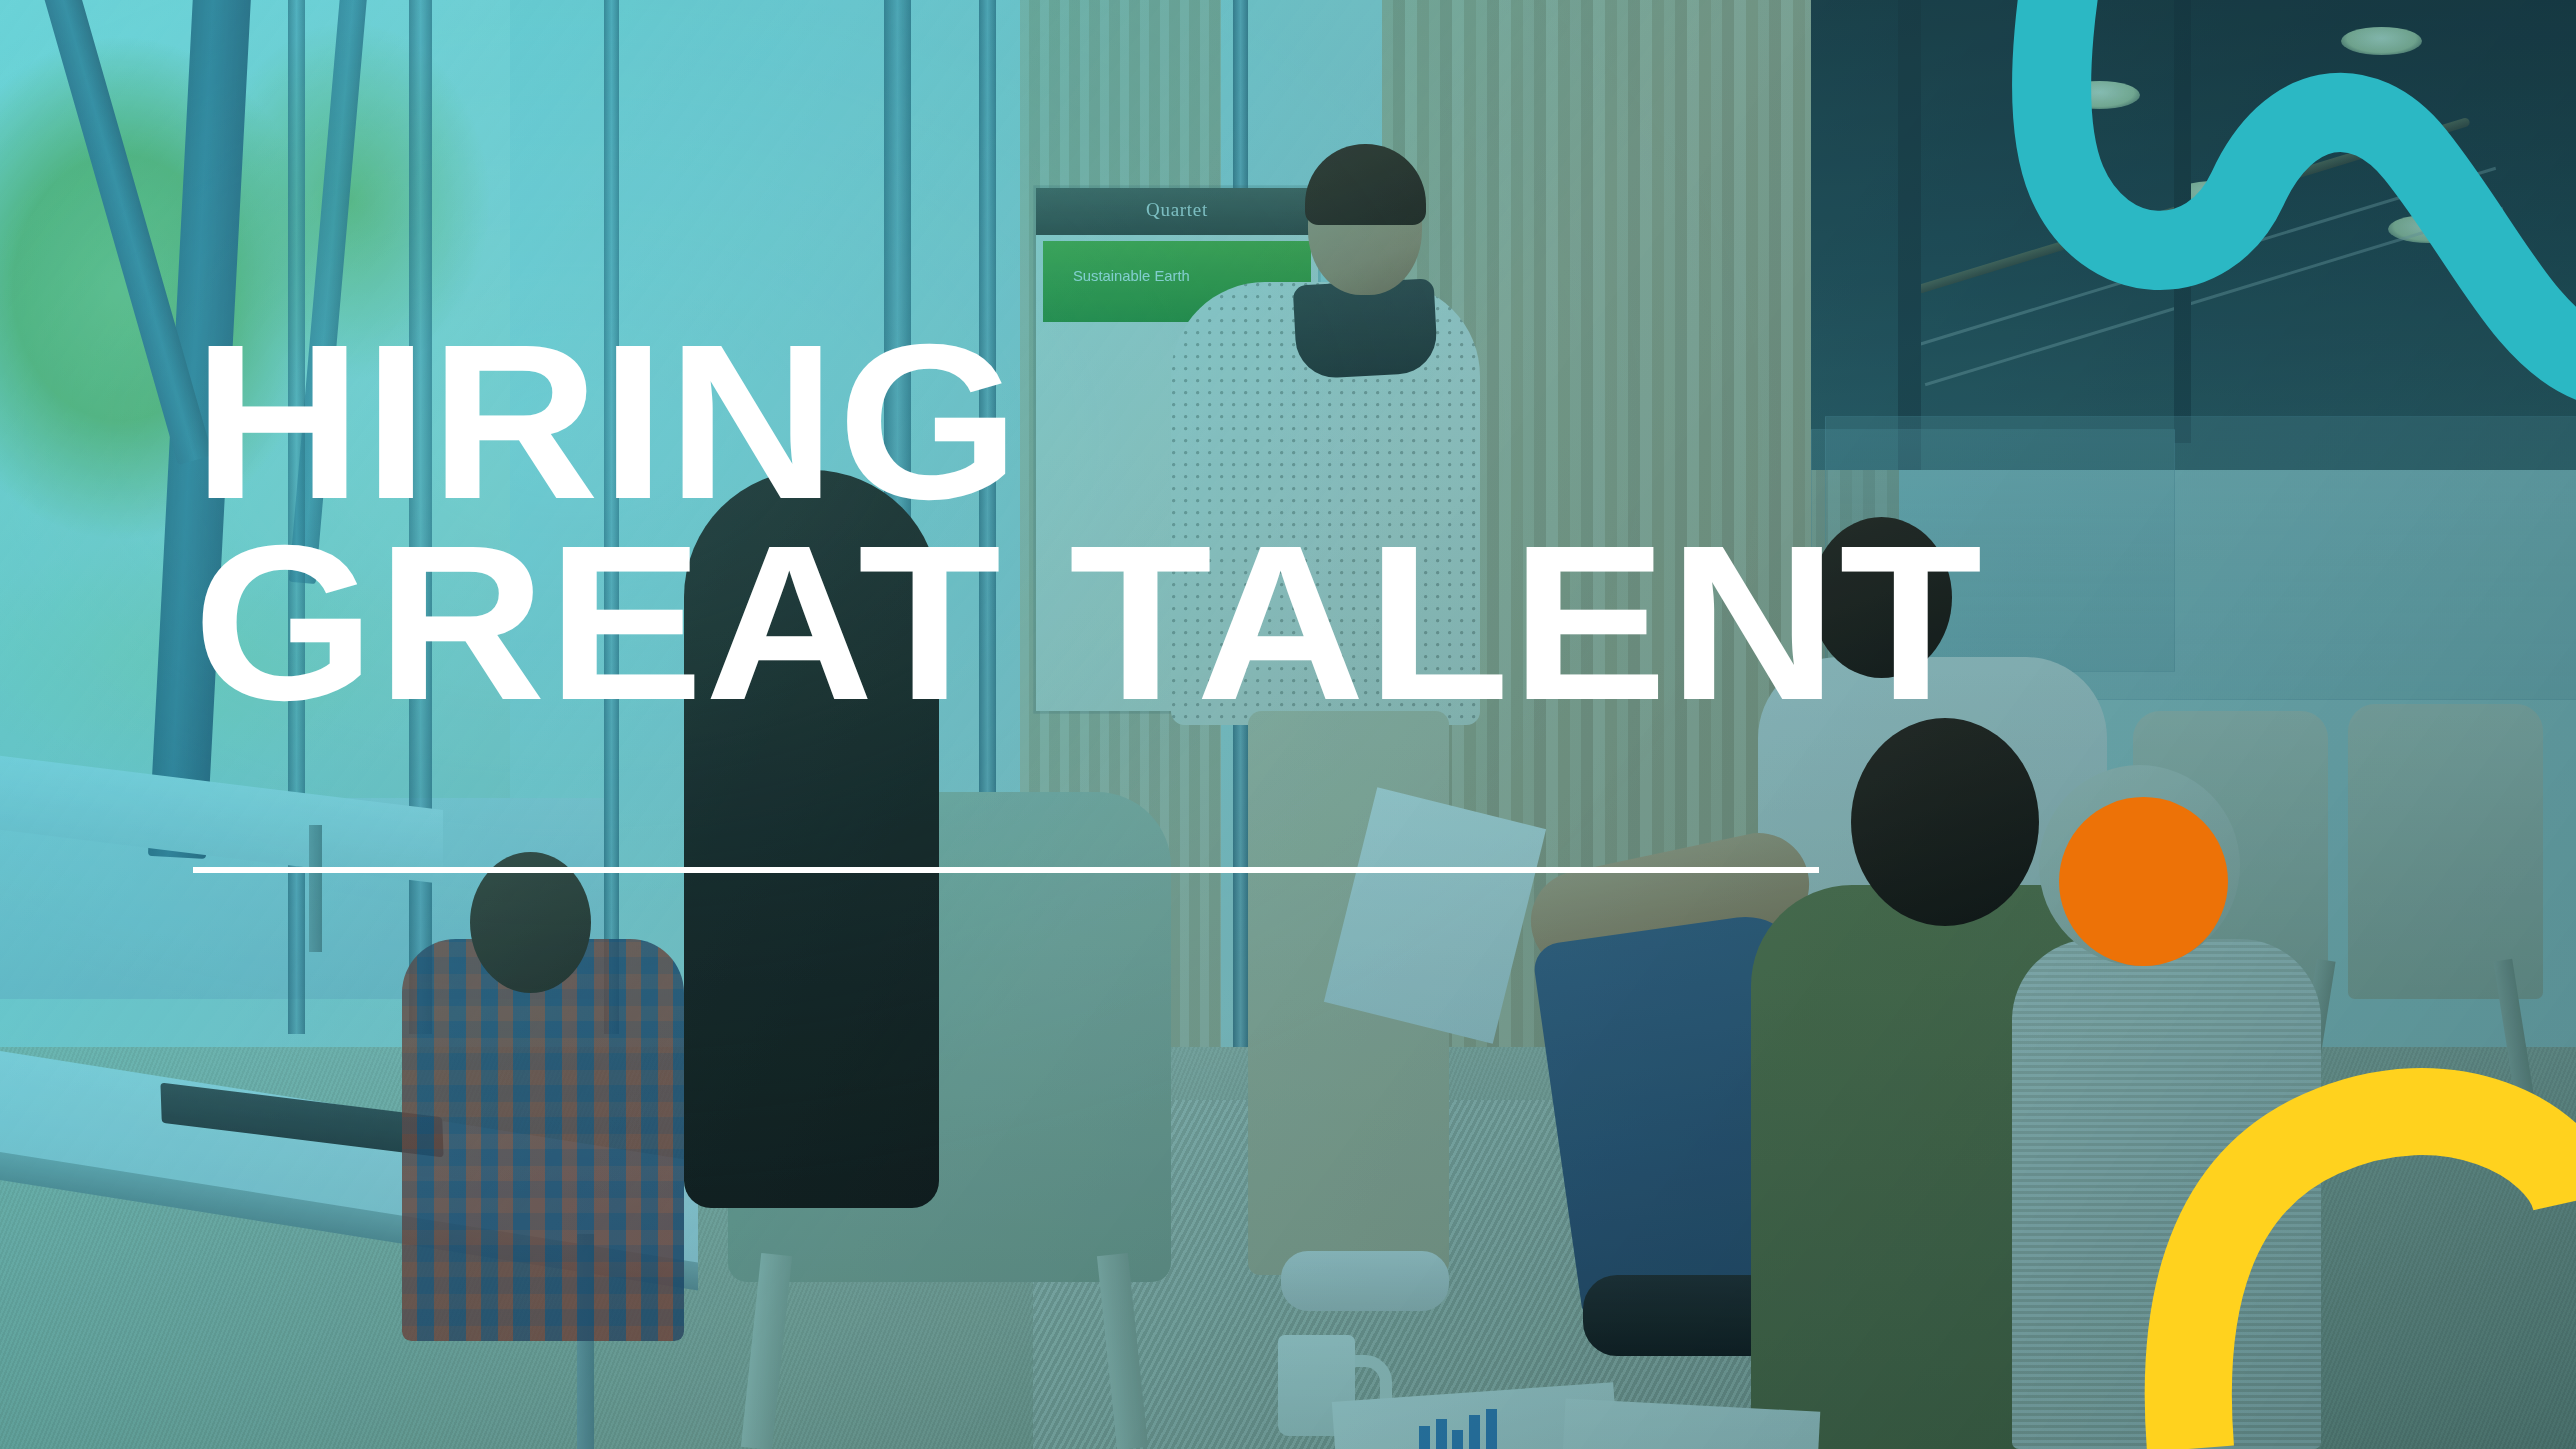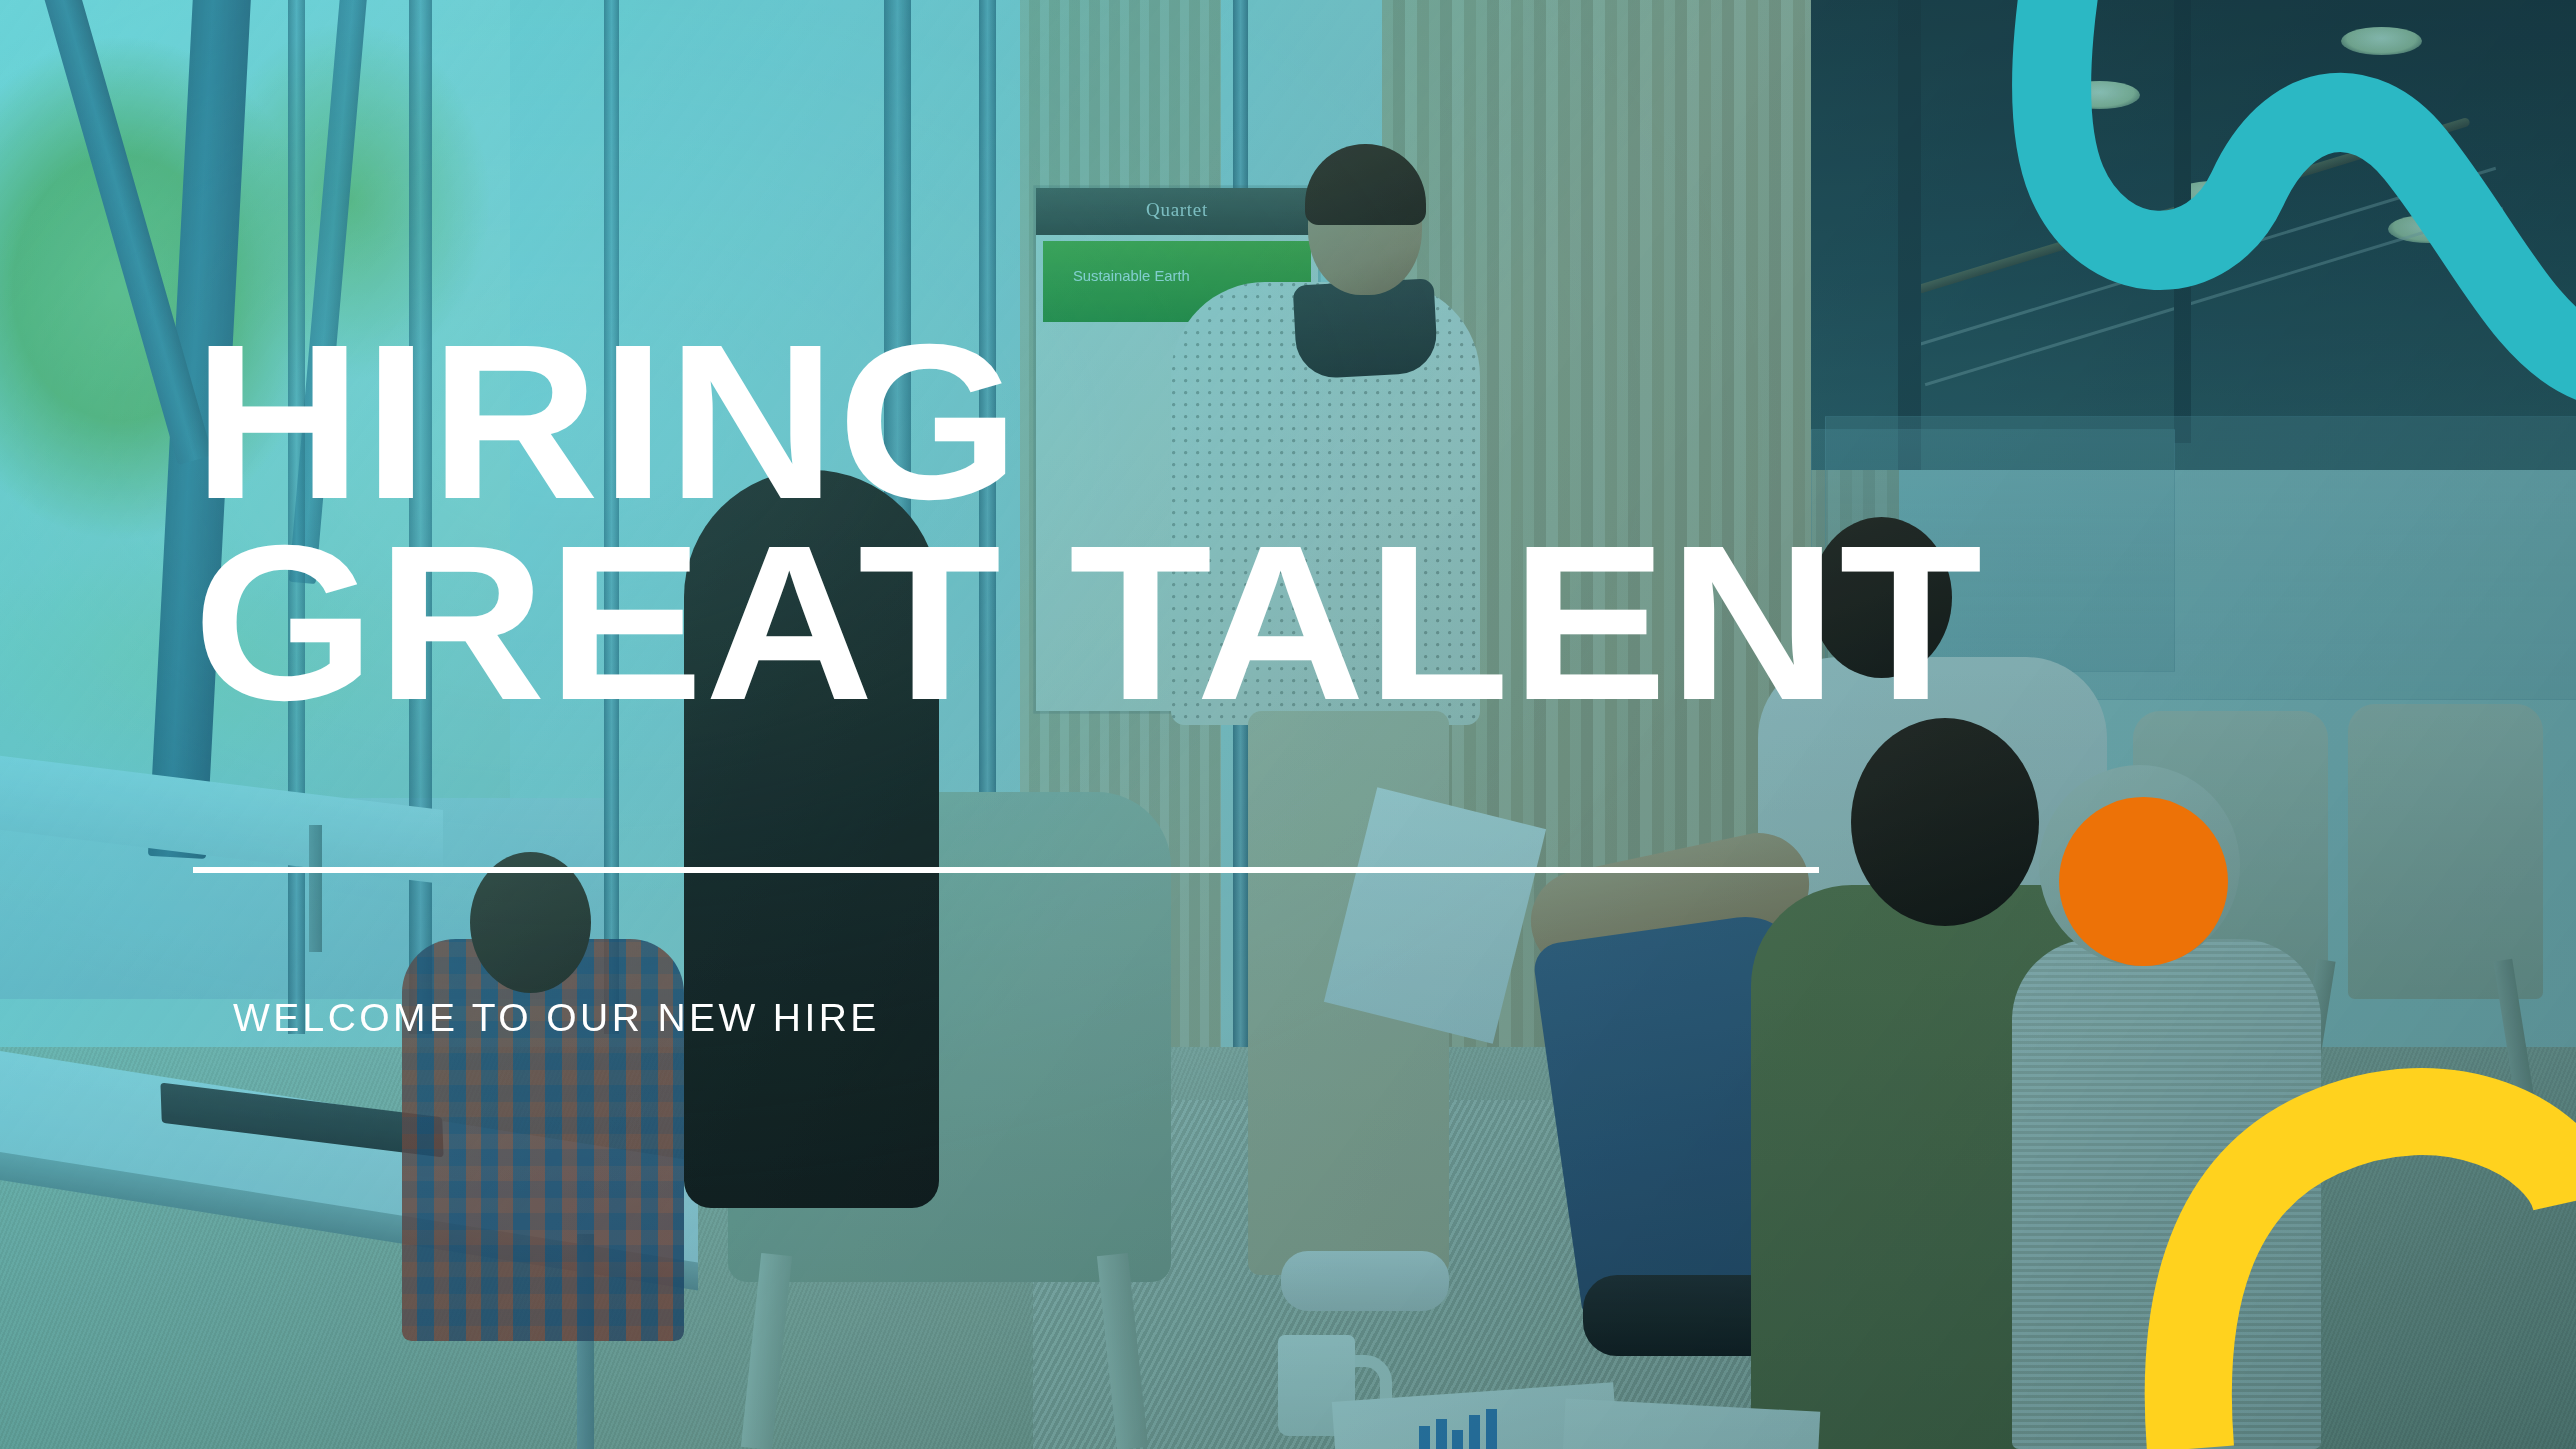--- a/index.html
+++ b/index.html
@@ -463,17 +463,16 @@
   <svg class="deco" style="left:2100px; top:1033px; width:476px; height:416px;" viewBox="0 0 710 620" xmlns="http://www.w3.org/2000/svg" aria-hidden="true">
     <path d="M 135 620
              C 120 430, 150 230, 330 150
              C 520 65, 690 160, 710 250" fill="none" stroke="#FFD21E" stroke-width="130" stroke-linecap="butt"></path>
   </svg>
 
   <div class="content">
     <div class="headline headline-1">HIRING</div>
     <div class="headline headline-2">GREAT TALENT</div>
     <div class="rule"></div>
-    <div class="subhead">WELCOME TO OUR NEW HIRE</div>
   </div>
 
 </div>
 
 
 </body></html>

